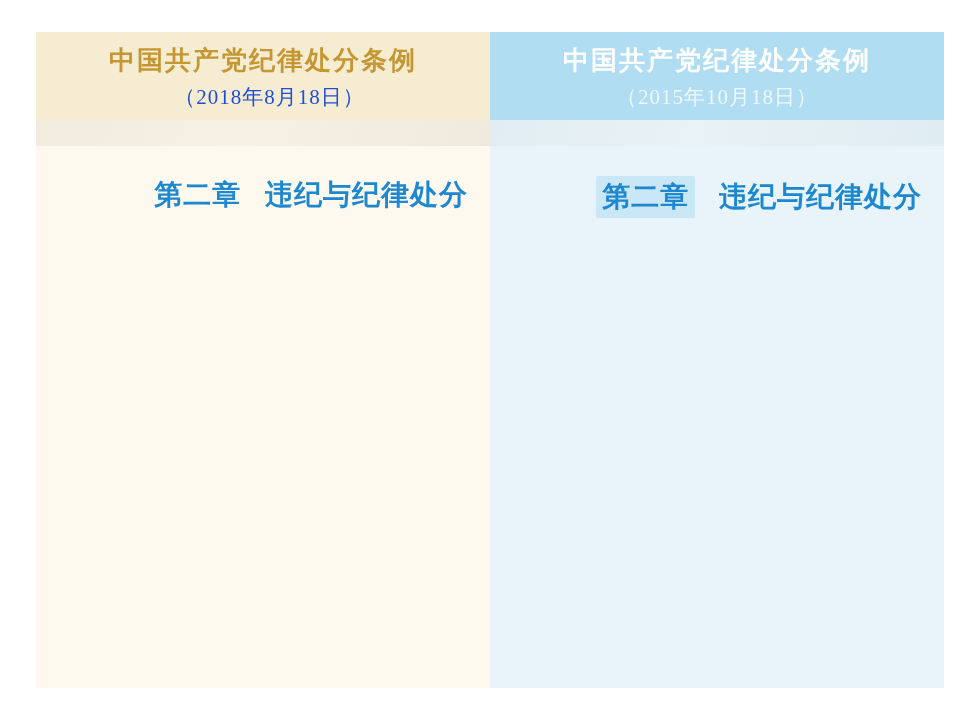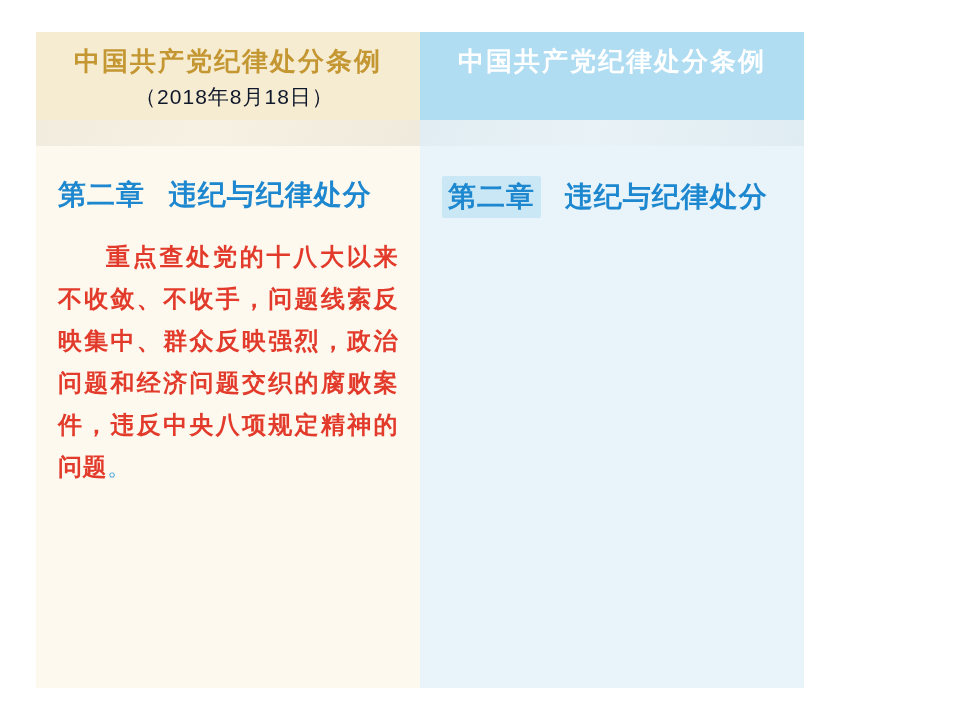--- a/index.html
+++ b/index.html
@@ -1,42 +1,42 @@
 <!DOCTYPE html>
 <html><head>
 <meta charset="utf-8">
 <style>
   * { margin:0; padding:0; box-sizing:border-box; }
   html,body { background:#ffffff; }
   body { font-family:"Liberation Sans","DejaVu Sans",sans-serif; }
   .page { position:relative; width:960px; height:720px; background:#ffffff; overflow:hidden; }
-  .compare { position:absolute; left:36px; top:32px; width:768px; height:656px; display:flex; }
+  .compare { position:absolute; left:36px; top:32px; width:908px; height:656px; display:flex;font-family:Liberation Serif, serif; }
   .panel { flex:1 1 0; display:flex; flex-direction:column; }
 
   .header { height:88px; text-align:center; padding-top:13px; }
   .panel-left .header { background:#f6ecd2; }
   .panel-right .header { background:#b0ddf1; }
 
   .reg-title { font-size:26px; font-weight:bold; letter-spacing:2px; line-height:32px; }
   .panel-left .reg-title { color:#c49733; }
   .panel-right .reg-title { color:#ffffff; }
 
   .reg-date { font-size:21px; margin-top:6px; letter-spacing:1px; }
-  .panel-left .reg-date { color:#0f172a;margin-left:13px; }
+  .panel-left .reg-date { color:#1d4ed8;margin-left:13px; }
   .panel-right .reg-date { color:#eef8fd; }
 
   .band { height:26px; }
   .panel-left .band { background:linear-gradient(105deg,#f1ecdd 0%,#f6f1e2 45%,#efeadb 100%); }
   .panel-right .band { background:linear-gradient(105deg,#e1edf3 0%,#e9f2f6 45%,#dfecf2 100%); }
 
   .content { flex:1; padding:16px 22px 0; }
   .panel-left .content { background:#fdf9ee; }
   .panel-right .content { background:#e8f4fa; }
 
-  .chapter { text-align:left; font-size:28px; font-weight:bold; color:#1d87cf; letter-spacing:1px; margin:14px 0 22px; }
+  .chapter { text-align:right; font-size:28px; font-weight:bold; color:#1d87cf; letter-spacing:1px; margin:14px 0 22px; }
   .chap-label { display:inline-block; margin-right:0.85em; }
   .panel-right .chap-label { background:#c9e7f5; padding:2px 6px; border-radius:2px; }
 
   .article { font-size:24px; line-height:42px; letter-spacing:0.5px; color:#4fa6da;
              text-align:justify; text-indent:2em; }
   .num-red { color:#e23a2b; font-weight:bold; }
   .num-yellow { background:#f9f3a9; padding:0 2px; border-radius:2px; }
 
   .emphasis { color:#e23a2b; font-weight:bold; }
   .period-blue { color:#4fa6da; font-weight:normal; }
@@ -48,27 +48,27 @@
   <div class="compare">
 
     <section class="panel panel-left">
       <header class="header">
         <div class="reg-title">中国共产党纪律处分条例</div>
         <div class="reg-date">（2018年8月18日）</div>
       </header>
       <div class="band"></div>
       <div class="content">
         <h2 class="chapter"><span class="chap-label">第二章</span><span>违纪与纪律处分</span></h2>
-        <p class="article emphasis"><span>重点查处党的十八大以来不收敛、不收手，问题线索反映集中、群众反映强烈，政治问题和经济问题交织的腐败案件，违反中央八项规定精神的问题</span><span class="period-blue">。</span></p>
       </div>
     </section>
 
     <section class="panel panel-right">
       <header class="header">
         <div class="reg-title">中国共产党纪律处分条例</div>
+        <div class="reg-date">（2015年10月18日）</div>
       </header>
       <div class="band"></div>
       <div class="content">
         <h2 class="chapter"><span class="chap-label">第二章</span><span>违纪与纪律处分</span></h2>
       </div>
     </section>
 
   </div>
 </div>
 

